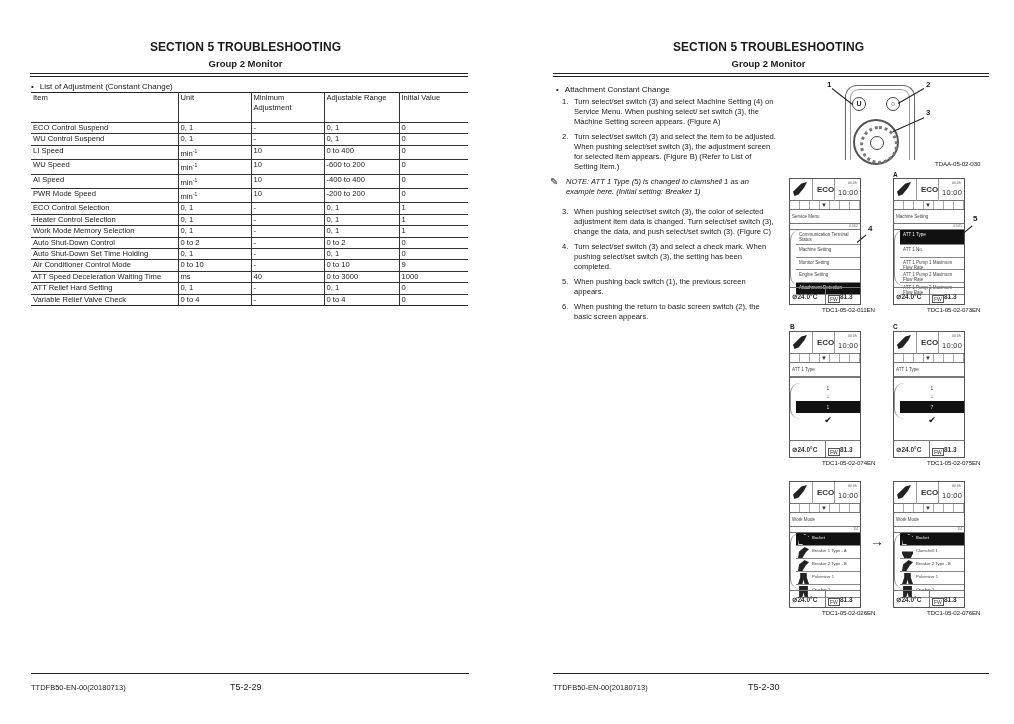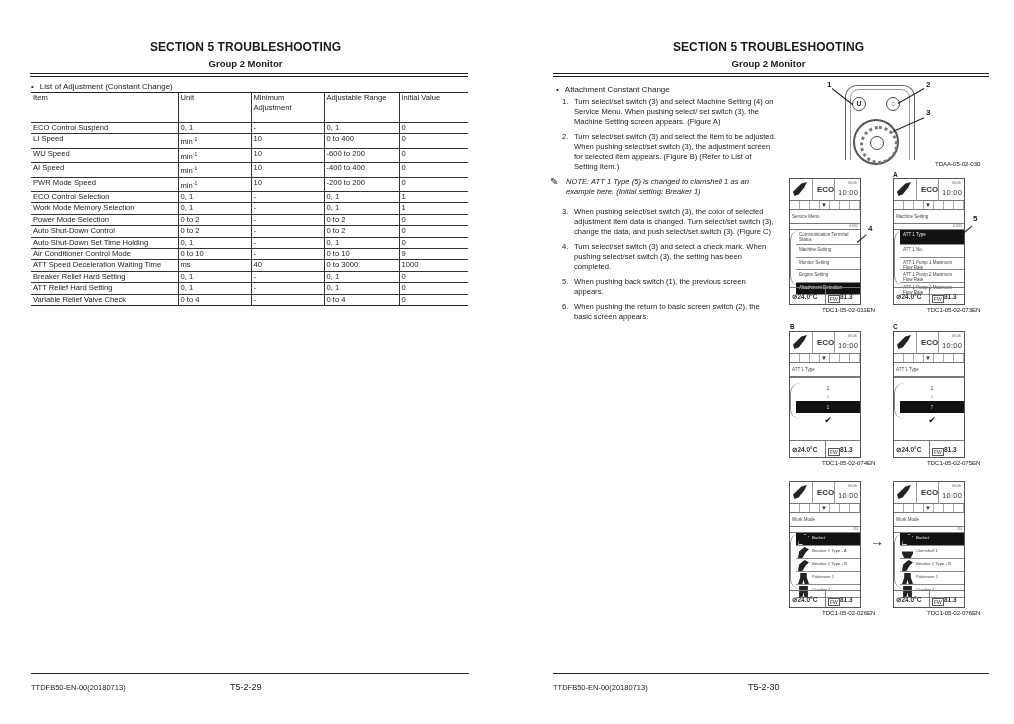--- a/index.html
+++ b/index.html
@@ -132,20 +132,27 @@
     </thead>
     <tbody id="adj-body">
         <tr>
           <td>ECO Control Suspend</td>
           <td>0, 1</td>
           <td>-</td>
           <td>0, 1</td>
           <td>0</td>
         </tr>
         <tr>
+          <td>WU Control Suspend</td>
+          <td>0, 1</td>
+          <td>-</td>
+          <td>0, 1</td>
+          <td>0</td>
+        </tr>
+        <tr>
           <td>LI Speed</td>
           <td>min<sup>-1</sup></td>
           <td>10</td>
           <td>0 to 400</td>
           <td>0</td>
         </tr>
         <tr>
           <td>WU Speed</td>
           <td>min<sup>-1</sup></td>
           <td>10</td>
@@ -167,32 +174,32 @@
           <td>0</td>
         </tr>
         <tr>
           <td>ECO Control Selection</td>
           <td>0, 1</td>
           <td>-</td>
           <td>0, 1</td>
           <td>1</td>
         </tr>
         <tr>
+          <td>Heater Control Selection</td>
+          <td>0, 1</td>
+          <td>-</td>
+          <td>0, 1</td>
+          <td>1</td>
+        </tr>
+        <tr>
           <td>Work Mode Memory Selection</td>
           <td>0, 1</td>
           <td>-</td>
           <td>0, 1</td>
           <td>1</td>
-        </tr>
-        <tr>
-          <td>Power Mode Selection</td>
-          <td>0 to 2</td>
-          <td>-</td>
-          <td>0 to 2</td>
-          <td>0</td>
         </tr>
         <tr>
           <td>Auto Shut-Down Control</td>
           <td>0 to 2</td>
           <td>-</td>
           <td>0 to 2</td>
           <td>0</td>
         </tr>
         <tr>
           <td>Auto Shut-Down Set Time Holding</td>
@@ -207,27 +214,20 @@
           <td>-</td>
           <td>0 to 10</td>
           <td>9</td>
         </tr>
         <tr>
           <td>ATT Speed Deceleration Waiting Time</td>
           <td>ms</td>
           <td>40</td>
           <td>0 to 3000</td>
           <td>1000</td>
-        </tr>
-        <tr>
-          <td>Breaker Relief Hard Setting</td>
-          <td>0, 1</td>
-          <td>-</td>
-          <td>0, 1</td>
-          <td>0</td>
         </tr>
         <tr>
           <td>ATT Relief Hard Setting</td>
           <td>0, 1</td>
           <td>-</td>
           <td>0, 1</td>
           <td>0</td>
         </tr>
         <tr>
           <td>Variable Relief Valve Check</td>

